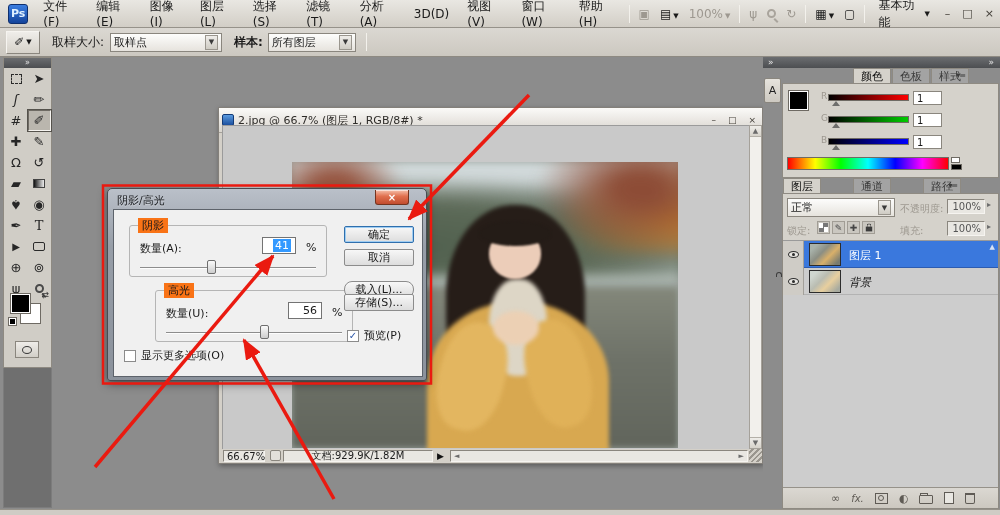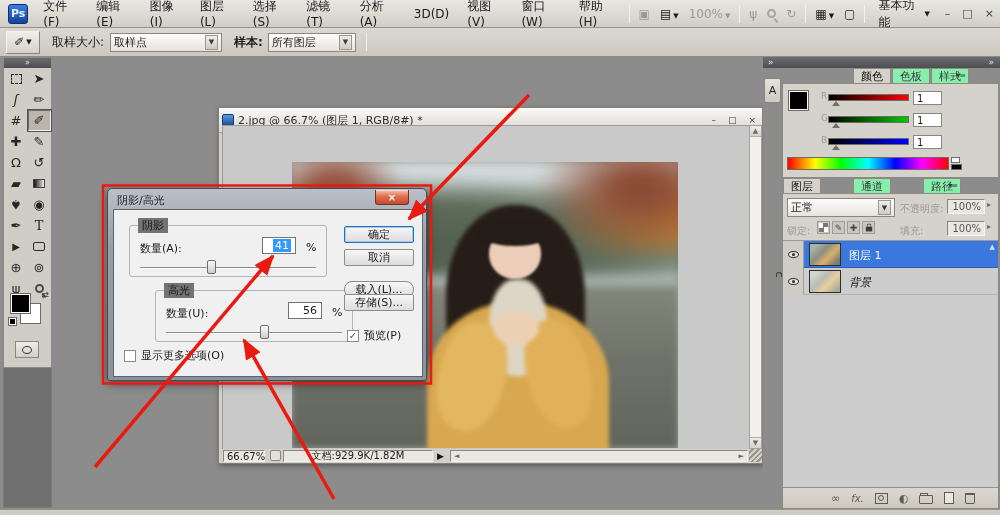--- a/index.html
+++ b/index.html
@@ -73,36 +73,36 @@
   .ph-arm1{left:38%;top:56%;width:17%;height:38%;background:#e3b660;border-radius:45%;transform:rotate(14deg);filter:blur(2px);}
   .ph-arm2{left:61%;top:55%;width:16%;height:38%;background:#e0b158;border-radius:45%;transform:rotate(-14deg);filter:blur(2px);}
   .ph-hands{left:52%;top:52%;width:12%;height:12%;background:#ecd0b4;border-radius:50%;filter:blur(2px);}
 
   
   .dlg{left:107px;top:188px;width:320px;height:193px;background:linear-gradient(#bac0c9,#979ea8 30%,#8b929c);border:1px solid #484c52;border-radius:5px 5px 3px 3px;box-shadow:0 3px 10px rgba(0,0,0,.5);}
   .dlg-title{left:9px;top:4px;font-size:11px;color:#14171b;text-shadow:0 1px 1px rgba(255,255,255,.5);}
   .dlg-close{left:267px;top:1px;width:34px;height:15px;background:linear-gradient(#f6c0ab,#e0704e 45%,#c14c2e);border:1px solid #74341f;border-top:none;border-radius:0 0 3px 3px;color:#fff;font-size:10px;font-weight:bold;box-shadow:inset 0 1px 0 rgba(255,255,255,.55);}
   .dlg-body{left:5px;top:20px;width:310px;height:168px;background:#f0f0f0;border:1px solid #5d636b;}
   .grp{position:absolute;border:1px solid #b5b5b5;border-radius:3px;width:198px;height:52px;}
-  .legend{position:absolute;top:-8px;left:8px;background:#737373;padding:0 4px;font-size:11px;}
+  .legend{position:absolute;top:-8px;left:8px;background:#f97316;padding:0 4px;font-size:11px;}
   .amt{position:absolute;left:10px;top:15px;font-size:11px;}
   .numbox{position:absolute;left:132px;top:11px;width:34px;height:17px;background:#fff;border:1px solid #737373;font-size:11px;display:flex;align-items:center;justify-content:flex-end;padding-right:4px;}
   .pct{position:absolute;left:176px;top:15px;font-size:11px;}
   .track{position:absolute;left:10px;right:10px;top:41px;height:1px;background:#8d8d8d;box-shadow:0 1px 0 #fdfdfd;}
   .thumb{position:absolute;top:-7px;width:9px;height:14px;background:linear-gradient(#fafafa,#cdcdcd);border:1px solid #6e6e6e;border-radius:2px;}
   .dbtn{position:absolute;left:230px;width:70px;height:17px;background:linear-gradient(#f7f7f7,#ddd);border:1px solid #8c8c8c;border-radius:2px;font-size:11px;display:flex;align-items:center;justify-content:center;}
   .dbtn.focus{border:1px solid #2f6fad;box-shadow:inset 0 0 0 1px #9fcdf2;}
   .cb{width:12px;height:12px;background:#fff;border:1px solid #8b8b8b;display:inline-flex;align-items:center;justify-content:center;font-size:10px;color:#2b56a8;font-weight:bold;}
 
   
   .dockhead{left:763px;top:57px;width:237px;height:11px;background:linear-gradient(#6b6d70,#4c4e51);color:#e6e6e6;font-size:9px;line-height:10px;}
   .dockstrip{left:763px;top:68px;width:19px;height:441px;background:#8c8c8c;}
   .abtn{left:764px;top:78px;width:17px;height:25px;background:linear-gradient(#e6e3dd,#cdc9c1);border:1px solid #8a867e;border-radius:2px;font-size:11px;color:#222;}
   .panel-tabs{position:absolute;height:15px;display:flex;font-size:11px;}
-  .ptab{padding:0 7px;display:flex;align-items:center;border:1px solid #8e8a82;border-bottom:none;background:#86efac;color:#3a3a3a;margin-right:1px;}
+  .ptab{padding:0 7px;display:flex;align-items:center;border:1px solid #8e8a82;border-bottom:none;background:#a3a3a3;color:#3a3a3a;margin-right:1px;}
   .ptab.on{background:#d5d2cb;color:#0f0f0f;}
   .pmenu{position:absolute;right:5px;font-size:8px;color:#3c3c3c;letter-spacing:-1px;}
   .pbody{position:absolute;left:782px;width:217px;background:#d5d2cb;border:1px solid #8e8a82;}
   .chanbar{position:absolute;height:7px;width:81px;border:1px solid #6f6b64;}
   .tri{position:absolute;width:0;height:0;border-left:4px solid transparent;border-right:4px solid transparent;border-bottom:5px solid #6e6e6c;}
   .valbox{position:absolute;width:29px;height:14px;background:#fff;border:1px solid #8a867e;font-size:10px;display:flex;align-items:center;padding-left:3px;}
   .spectrum{position:absolute;left:4px;top:73px;width:162px;height:13px;border:1px solid #6f6b64;background:linear-gradient(90deg,#f00,#ff0 17%,#0f0 33%,#0ff 50%,#00f 67%,#f0f 84%,#f00);}
   .lockicon{width:13px;height:13px;border:1px solid #a19d95;background:#cac7c0;display:inline-flex;align-items:center;justify-content:center;font-size:9px;color:#454545;margin-right:2px;}
   .checker{width:9px;height:9px;background:conic-gradient(#777 0 25%,#fff 0 50%,#777 0 75%,#fff 0);}
   .eye{width:11px;height:7px;border:1px solid #2e2e2e;border-radius:50%;position:relative;background:#e8e6e2;}

